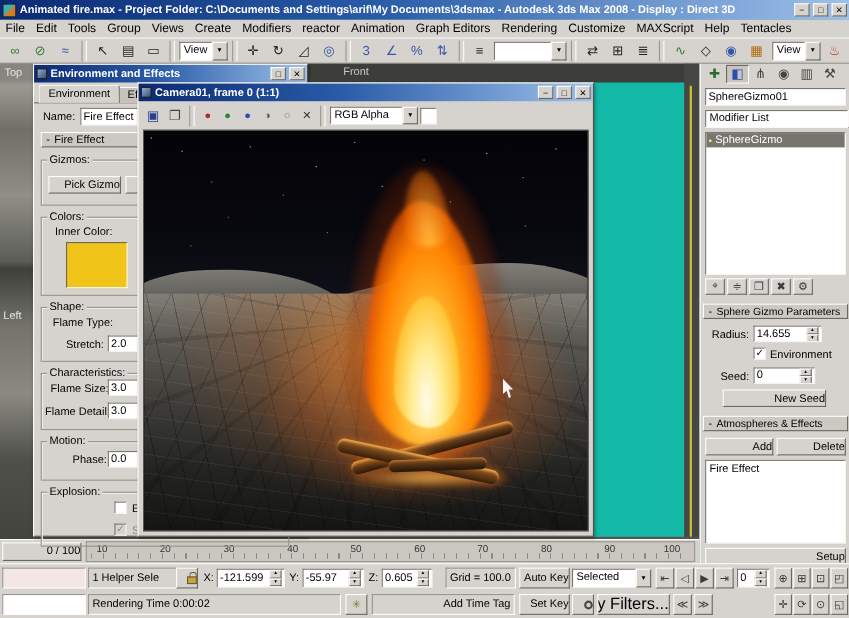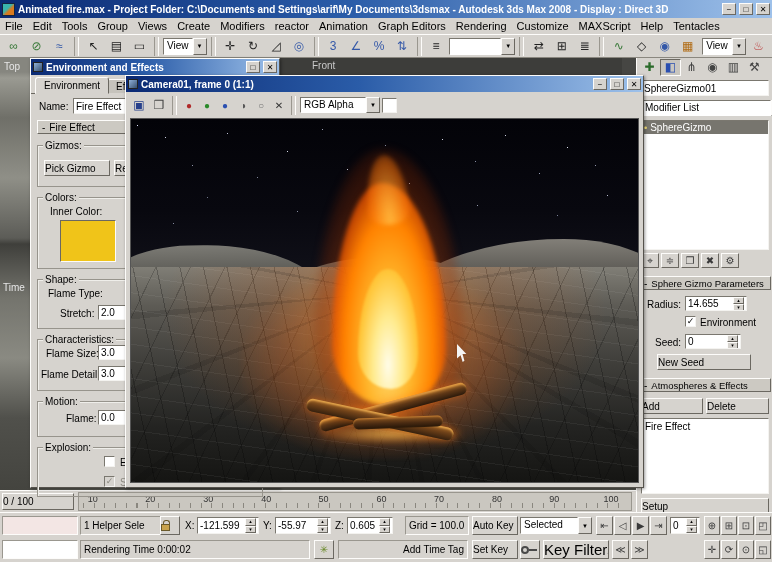--- a/index.html
+++ b/index.html
@@ -8,21 +8,21 @@
 #root{position:relative;width:772px;height:562px;background:#14b8a6;overflow:hidden;}
 .abs{position:absolute;}
 .face{background:#d6d3ce;}
 .bevelO{border:1px solid;border-color:#fdfcfa #6b6861 #6b6861 #fdfcfa;}
 .bevelI{border:1px solid;border-color:#6b6861 #fdfcfa #fdfcfa #6b6861;}
 .wf{background:#fff;border:1px solid;border-color:#7a776f #f4f3f0 #f4f3f0 #7a776f;}
 .sunk{border:1px solid;border-color:#9a978f #fdfcfa #fdfcfa #9a978f;background:#d6d3ce;display:flex;align-items:center;padding:0 3px;font-size:10px;white-space:nowrap;overflow:hidden;}
 .tb{height:16px;background:linear-gradient(90deg,#0b2a73,#2a5ca8 45%,#9ec1ea);color:#fff;display:flex;align-items:center;gap:3px;padding:0 2px;font-weight:bold;font-size:10px;white-space:nowrap;overflow:hidden;}
 .tb .sp{flex:1;overflow:hidden;text-overflow:ellipsis;}
 .wbtn{width:14px;height:12px;display:flex;align-items:center;justify-content:center;font-size:8px;color:#000;flex:none;font-weight:normal;}
-.btn{background:#d6d3ce;border:1px solid;border-color:#fdfcfa #6b6861 #6b6861 #fdfcfa;display:flex;align-items:center;justify-content:flex-start;font-size:10px;white-space:nowrap;overflow:hidden;}
+.btn{background:#d6d3ce;border:1px solid;border-color:#fdfcfa #6b6861 #6b6861 #fdfcfa;display:flex;align-items:center;justify-content:flex-end;font-size:10px;white-space:nowrap;overflow:hidden;}
 .ibtn{display:inline-flex;align-items:center;justify-content:center;font-size:12px;color:#3a3a3a;flex:none;}
 .tico{width:21px;height:19px;}
 .sep{width:5px;height:19px;flex:none;border-left:1px solid #9a978f;border-right:1px solid #fdfcfa;margin:0 2px;}
 .combo{display:flex;align-items:stretch;}
 .cval{flex:1;background:#fff;border:1px solid;border-color:#7a776f #fff #fff #7a776f;padding:0 3px;line-height:13px;white-space:nowrap;overflow:hidden;font-size:10px;}
 .cbtn{width:14px;background:#d6d3ce;border:1px solid;border-color:#fdfcfa #6b6861 #6b6861 #fdfcfa;font-size:6px;display:flex;align-items:center;justify-content:center;}
 .cbtn::after{content:"▼";}
 .fld{background:#fff;border:1px solid;border-color:#7a776f #f4f3f0 #f4f3f0 #7a776f;font-size:10px;padding:0 2px;display:flex;align-items:center;white-space:nowrap;overflow:hidden;}
 .fld .v{flex:1;overflow:hidden;}
 .spin{width:11px;align-self:stretch;display:inline-flex;flex-direction:column;flex:none;}
@@ -149,21 +149,21 @@
     <span style="flex:1;"></span>
     <div class="combo" style="width:50px;height:17px;">
       <span class="cval">View</span>
       <span class="cbtn"></span>
     </div>
     <span class="ibtn tico g-red">♨</span>
   </div>
 
   <div class="abs" style="left:0;top:58px;width:30px;height:432px;background:linear-gradient(180deg,#86867f 0,#86867f 14px,#9a9a92 20px,#6f6f68 60px,#8f8f87 120px,#5c5c57 180px,#3f3f3b 186px,#74746d 240px,#8a8a82 300px,#50504b 360px,#44443f 100%);">
     <span class="vplabel" style="left:4px;top:3px;">Top</span>
-    <span class="vplabel" style="left:3px;top:224px;">Time</span>
+    <span class="vplabel" style="left:3px;top:224px;">Left</span>
   </div>
   <div class="abs" style="left:280px;top:58px;width:356px;height:17px;background:#3d3d3a;">
     <span class="vplabel" style="left:32px;top:2px;color:#c9c9c9;">Front</span>
   </div>
   <div class="abs" style="left:622px;top:58px;width:14px;height:432px;background:#464643;"></div>
   <div class="abs" style="left:627px;top:78px;width:2px;height:410px;background:#cfc430;"></div>
   <div class="abs" style="left:30px;top:488px;width:606px;height:2px;background:#55554f;"></div>
 
   <div class="win" style="left:30px;top:58px;width:250px;height:430px;z-index:2;">
     <div class="tb">
@@ -234,40 +234,40 @@
         <span class="v">3.0</span>
         <span class="spin">
             <i></i>
             <i></i>
           </span>
       </div>
     </div>
 
     <div class="grp" style="left:6px;top:342px;width:226px;height:36px;">
       <span class="glab">Motion:</span>
-      <span class="lbl" style="left:28px;top:11px;">Flame:</span>
+      <span class="lbl" style="left:28px;top:11px;">Phase:</span>
       <div class="fld" style="position:absolute;left:60px;top:8px;width:44px;height:15px;">
         <span class="v">0.0</span>
         <span class="spin">
             <i></i>
             <i></i>
           </span>
       </div>
     </div>
 
     <div class="grp" style="left:6px;top:388px;width:226px;height:50px;">
       <span class="glab">Explosion:</span>
       <span class="cb" style="left:66px;top:8px;"></span>
       <span class="lbl" style="left:82px;top:9px;">Explosion</span>
       <span class="cb" style="left:66px;top:28px;color:#8a877f;background:#d6d3ce;">✓</span>
       <span class="lbl" style="left:82px;top:29px;color:#8a877f;">Smoke</span>
     </div>
   </div>
 
-  <div class="win" style="left:125px;top:75px;width:519px;height:413px;z-index:3;">
+  <div class="win" style="left:125px;top:75px;width:415px;height:413px;z-index:3;">
     <div class="tb">
       <span class="dico"></span>
       <span class="sp">Camera01, frame 0 (1:1)</span>
       <span class="wbtn bevelO face">−</span>
       <span class="wbtn bevelO face">□</span>
       <span class="wbtn bevelO face">✕</span>
     </div>
     <div style="position:absolute;left:0;top:17px;width:100%;height:24px;display:flex;align-items:center;gap:2px;padding:0 4px;">
       <span class="ibtn" style="width:18px;height:17px;color:#27408b;">▣</span>
       <span class="ibtn" style="width:18px;height:17px;color:#444;">❐</span>

